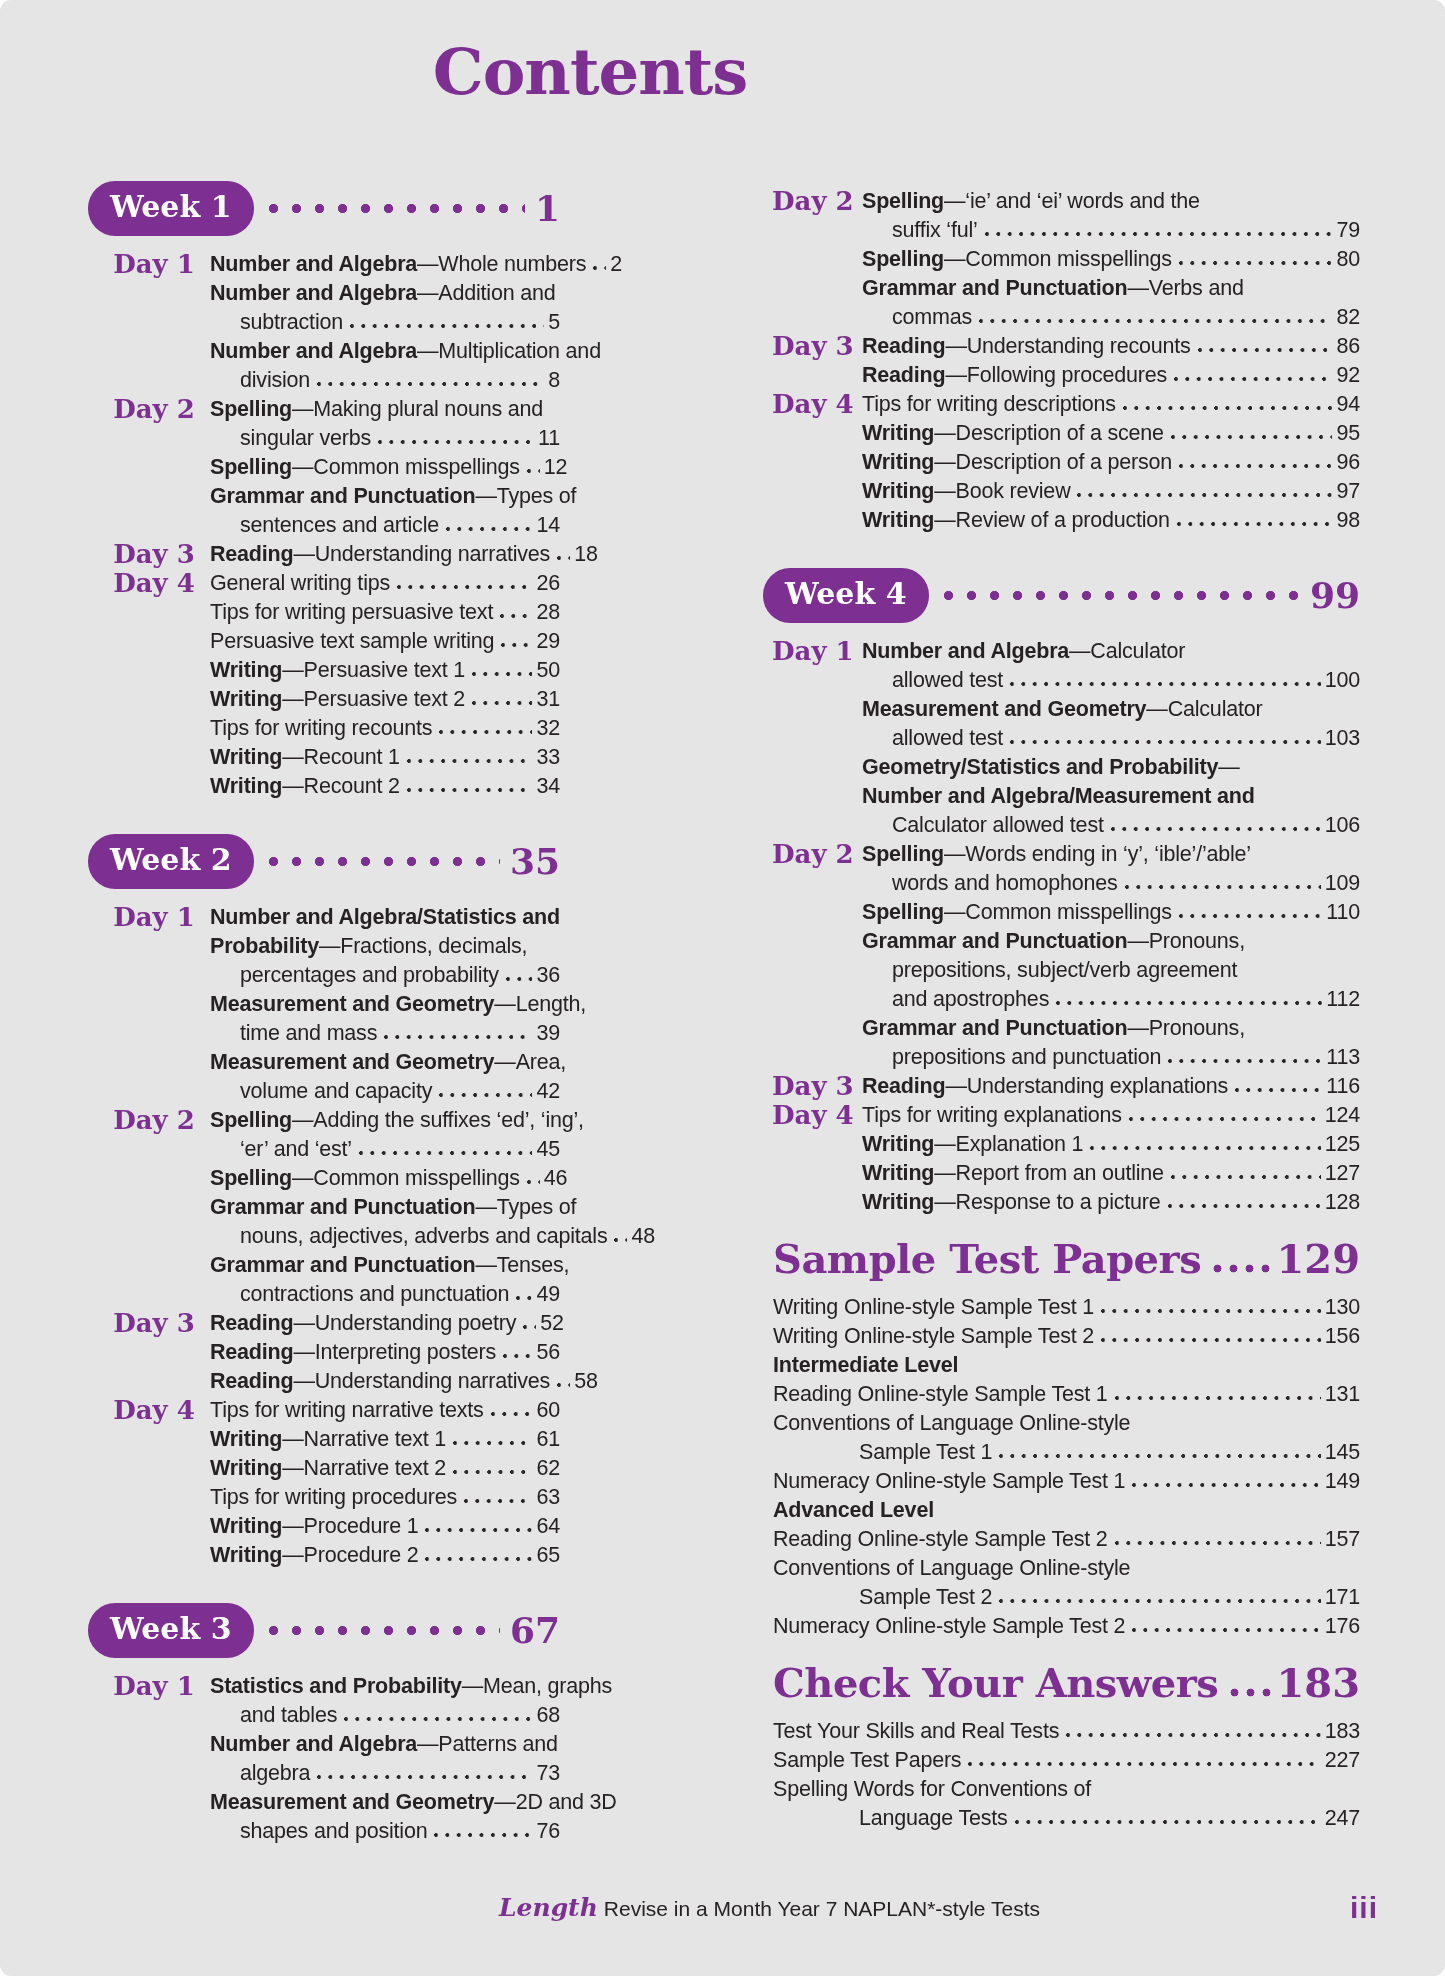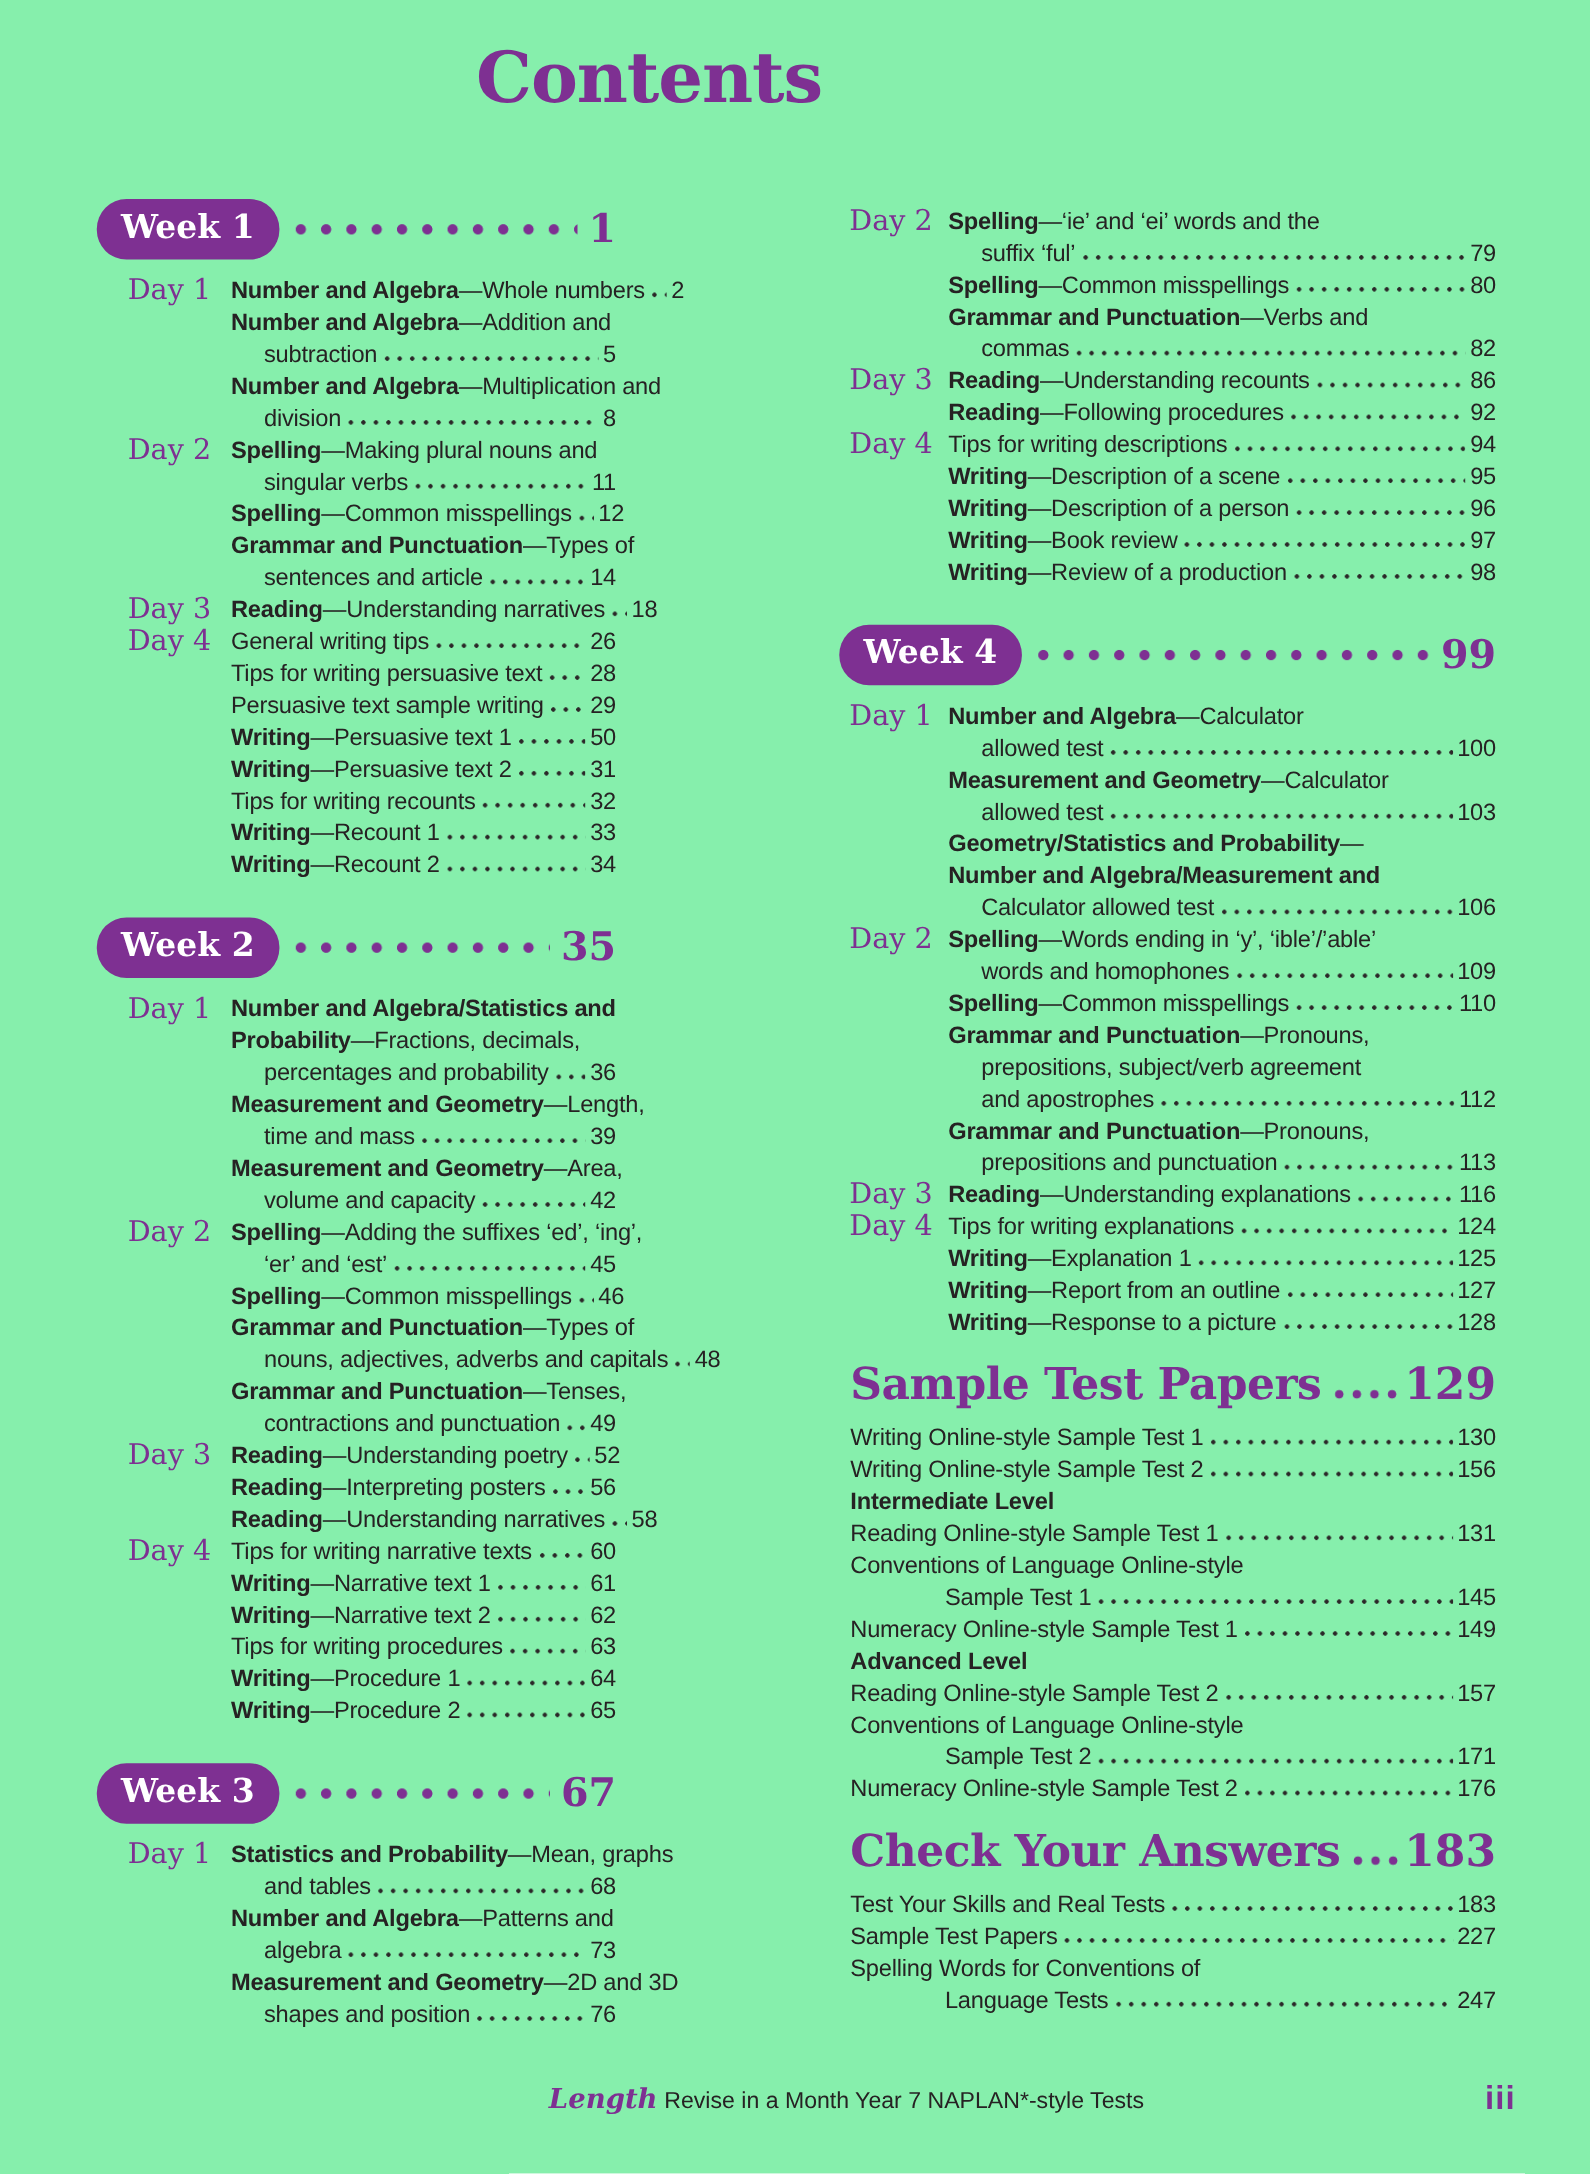--- a/index.html
+++ b/index.html
@@ -1,17 +1,17 @@
 <!DOCTYPE html>
 <html style="--purple: #7e3092;"><head>
 <meta charset="utf-8">
 <style>
   html,body{margin:0;padding:0;background:#ffffff;}
-  .page{position:relative;width:1445px;height:1976px;background:#86efac;overflow:hidden;
-        font-family:"Liberation Sans",sans-serif;color:#262223;}
+  .page{position:relative;width:1445px;height:1976px;background:#e5e5e5;overflow:hidden;
+        font-family:"Liberation Sans",sans-serif;color:#262223;border-radius:11px;}
   .title{position:absolute;top:34px;left:0;width:1180px;margin:0;text-align:center;
          font-family:"DejaVu Serif","Liberation Serif",serif;font-weight:700;
          font-size:64px;letter-spacing:-1px;color:var(--purple,#7e3092);}
   .col{position:absolute;}
   .col-left{left:88px;top:182px;width:472px;text-align:center;}
   .col-right{left:763px;top:187px;width:597px;}
 
   
   .week-row{display:flex;align-items:center;height:52px;margin:0 0 16px 0;}
   .col .week-row:not(:first-child){margin-top:34px;}
@@ -31,21 +31,21 @@
   .script-leader{flex:1;min-width:14px;height:9px;margin:0 2px 0 12px;
                  background-image:radial-gradient(circle at 4.5px 4.5px, var(--purple,#7e3092) 3.6px, transparent 4.2px);
                  background-size:16px 9px;background-repeat:repeat-x;}
   .script-pnum{font-family:"DejaVu Serif","Liberation Serif",serif;font-weight:700;
                font-size:40px;color:var(--purple,#7e3092);}
 
   
   .item{display:flex;}
   .item.plain{padding-left:10px;}
   .gutter{flex:0 0 122px;box-sizing:border-box;padding-left:10px;
-          font-family:"DejaVu Serif","Liberation Serif",serif;font-weight:400;
+          font-family:"DejaVu Serif","Liberation Serif",serif;font-weight:700;
           font-size:26px;line-height:29px;color:var(--purple,#7e3092);white-space:nowrap;}
   .col-right .gutter{flex-basis:99px;padding-left:9px;}
   .lines{flex:1;min-width:0;}
   .line{display:flex;align-items:baseline;line-height:29px;font-size:21.5px;letter-spacing:-0.2px;}
   .line.ind1{padding-left:30px;}
   .line.ind2{padding-left:86px;}
   .ltext{white-space:nowrap;}
   .ltext b{font-weight:700;}
   .leader{flex:1 1 auto;min-width:14px;height:6px;margin:0 4px 0 6px;
           background-image:radial-gradient(circle at 3px 3px, #2b2728 1.7px, transparent 2.2px);

